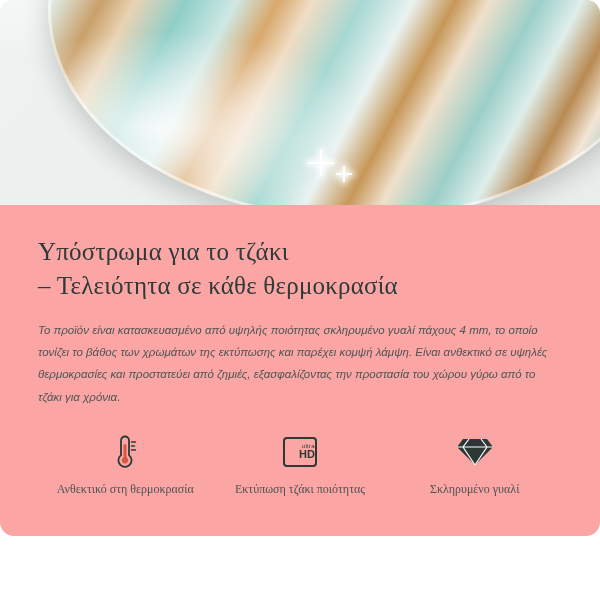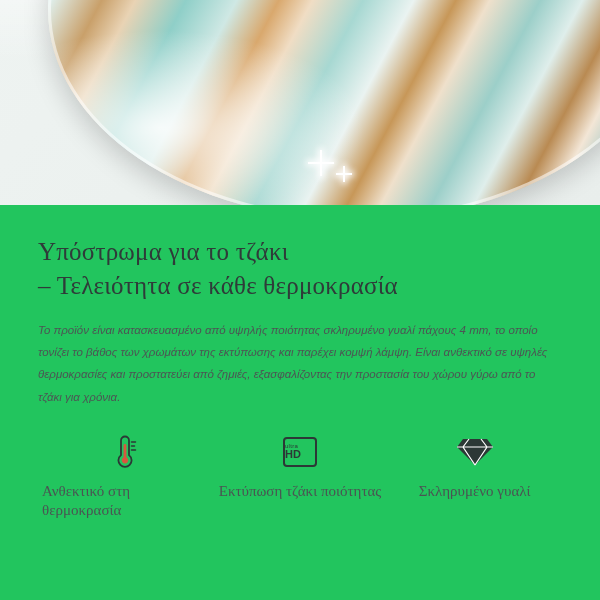--- a/index.html
+++ b/index.html
@@ -9,23 +9,24 @@
   body {
     width: 600px;
     height: 600px;
     background: #ffffff;
     font-family: "Liberation Sans", sans-serif;
     overflow: hidden;
   }
   .page {
     position: relative;
     width: 600px;
-    height: 600px;
-    background: #22c55e;
+    height: 536px;
+    background: #fca5a5;
     overflow: hidden;
+    border-radius: 14px;
   }
 
   
   .hero {
     position: relative;
     width: 600px;
     height: 205px;
     background: #f3f4f3;
     overflow: hidden;
   }
@@ -147,32 +148,33 @@
   }
   .feature-icon {
     height: 44px;
     display: flex;
     align-items: center;
     justify-content: center;
     margin-bottom: 8px;
   }
   .feature-label {
     font-family: "Liberation Serif", serif;
-    font-size: 15px;
+    font-size: 12px;
     color: #4a5553;
+    text-align: center;
     line-height: 1.25;
   }
   .icon-hd {
     width: 34px;
     height: 30px;
     border: 2px solid #2c3836;
     border-radius: 4px;
     display: flex;
     flex-direction: column;
-    align-items: flex-start;
+    align-items: flex-end;
     justify-content: center;
     font-family: "Liberation Sans", sans-serif;
     color: #2c3836;
     box-sizing: border-box;
   }
   .icon-hd .hd-small {
     font-size: 6px;
     line-height: 1;
     letter-spacing: 0.3px;
   }

